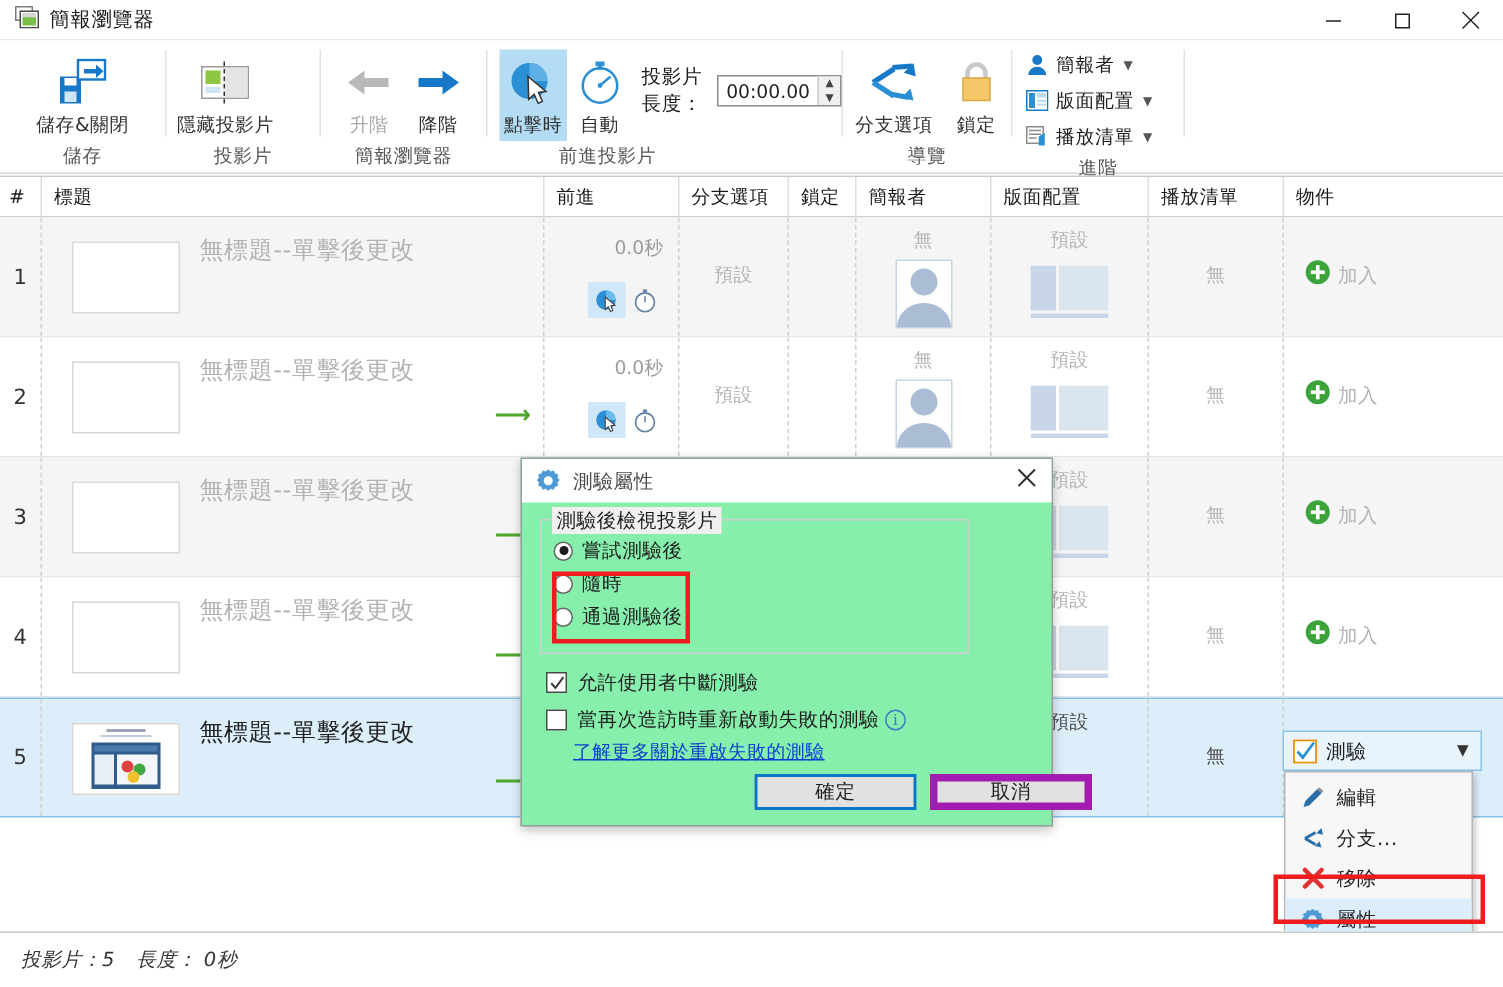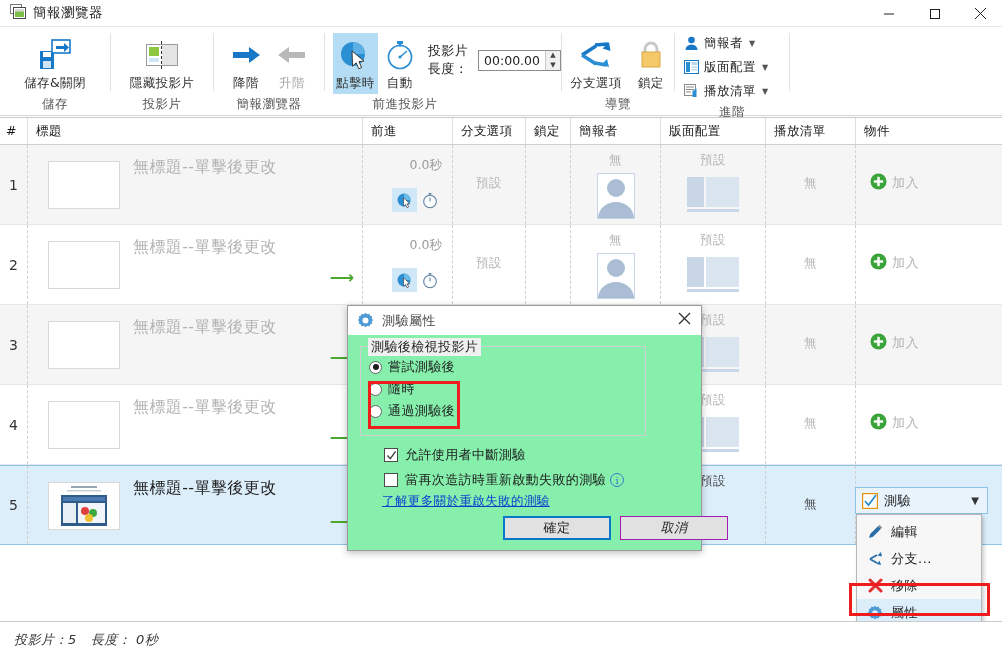--- a/index.html
+++ b/index.html
@@ -111,33 +111,33 @@
   .fieldset { position:absolute; left:12px; top:40px; width:286px; height:90px;
               border:1px solid #cfcfcf; }
   .fslegend { position:absolute; left:7px; top:-9px; background:#f0f0f0; padding:0 3px;
               font-size:13px; color:#1d1d1d; letter-spacing:.4px;}
   .radiorow { display:flex; align-items:center; height:22px; padding-left:8px; }
   .radio { width:13px; height:13px; border-radius:50%; border:1px solid #666; background:#fff;
            display:flex; align-items:center; justify-content:center; margin-right:6px; flex:none; }
   .radio .dot { width:6px; height:6px; border-radius:50%; background:#1c1c1c; }
   .radiorow .rl { font-size:13px; color:#1d1d1d; letter-spacing:.4px; }
   #radiohl { position:absolute; left:7px; top:34px; width:92px; height:48px; border:3px solid #ee1c1c; }
-  .cbrow { position:absolute; left:36px; display:flex; align-items:center; }
+  .cbrow { position:absolute; left:16px; display:flex; align-items:center; }
   .cbox { width:14px; height:14px; border:1px solid #4a4a4a; background:#fff; margin-right:7px;
           display:flex; align-items:center; justify-content:center; flex:none; }
   .cbrow .cl { font-size:13px; color:#1d1d1d; letter-spacing:.4px; }
   .infoi { width:14px; height:14px; border-radius:50%; border:1px solid #3a7bc8; color:#3a7bc8;
            font-size:10px; display:flex; align-items:center; justify-content:center; margin-left:4px;
            font-family:"DejaVu Serif",serif; }
   #dlglink { position:absolute; left:34px; top:187px; font-size:12.5px; color:#0a3fd0;
              text-decoration:underline; letter-spacing:.4px; }
   .dbtn { position:absolute; height:24px; display:flex; align-items:center; justify-content:center;
           font-size:13px; color:#1d1d1d; letter-spacing:.5px; }
   #btnok { left:155px; top:210px; width:108px; background:#e1e1e1; border:2px solid #0a78c8; }
-  #btncancel { left:272px; top:210px; width:108px; background:#e1e1e1; border:1px solid #a21caf;font-style:italic; }
+  #btncancel { left:272px; top:210px; width:108px; background:#e1e1e1; border:5px solid #a21caf; }
 </style>
 </head>
 <body>
 
 <div id="titlebar">
   <span class="tb-icon">
     <svg width="16" height="15" viewBox="0 0 16 15">
       <rect x="0.5" y="0.5" width="11" height="9" fill="#fff" stroke="#7a7a7a"></rect>
       <rect x="3.5" y="3.5" width="12" height="11" fill="#fff" stroke="#4a4a4a"></rect>
       <rect x="5" y="5" width="9" height="8" fill="#7bbf4a"></rect>
@@ -180,55 +180,55 @@
           </svg>
         </span>
         <span class="lbl">儲存&amp;關閉</span>
       </div>
     </div>
     <div class="glabel">儲存</div>
   </div>
   <div class="rsep"></div>
 
   <div class="rgroup" style="width:102px">
-    <div class="gbody" style="justify-content:center">
+    <div class="gbody" style="">
       <div class="btn">
         <span class="ico">
           <svg width="34" height="30" viewBox="0 0 34 30">
             <rect x="1.5" y="4.5" width="31" height="21" fill="#ffffff" stroke="#9a9a9a"></rect>
             <rect x="17" y="5" width="15" height="20" fill="#e4e4e4"></rect>
             <rect x="4" y="7" width="10" height="9" fill="#8dc63f"></rect>
             <rect x="4" y="18" width="10" height="4" fill="#cfe4f5"></rect>
             <line x1="16.5" y1="1" x2="16.5" y2="29" stroke="#333" stroke-dasharray="3,2"></line>
           </svg>
         </span>
         <span class="lbl">隱藏投影片</span>
       </div>
     </div>
     <div class="glabel">投影片</div>
   </div>
   <div class="rsep"></div>
 
   <div class="rgroup" style="width:110px">
     <div class="gbody" style="justify-content:center">
+      <div class="btn dim">
+        <span class="ico">
+          <svg width="32" height="28" viewBox="0 0 32 28">
+            <path d="M2 14 L13 6 v5 h16 v6 H13 v5 z" fill="#b9b9b9"></path>
+          </svg>
+        </span>
+        <span class="lbl">升階</span>
+      </div>
       <div class="btn">
         <span class="ico">
           <svg width="32" height="28" viewBox="0 0 32 28">
             <path d="M30 14 L19 6 v5 H3 v6 h16 v5 z" fill="#1878c8"></path>
           </svg>
         </span>
         <span class="lbl">降階</span>
-      </div>
-      <div class="btn dim">
-        <span class="ico">
-          <svg width="32" height="28" viewBox="0 0 32 28">
-            <path d="M2 14 L13 6 v5 h16 v6 H13 v5 z" fill="#b9b9b9"></path>
-          </svg>
-        </span>
-        <span class="lbl">升階</span>
       </div>
     </div>
     <div class="glabel">簡報瀏覽器</div>
   </div>
   <div class="rsep"></div>
 
   <div class="rgroup" style="width:236px">
     <div class="gbody" style="padding-left:8px">
       <div class="btn sel">
         <span class="ico">

